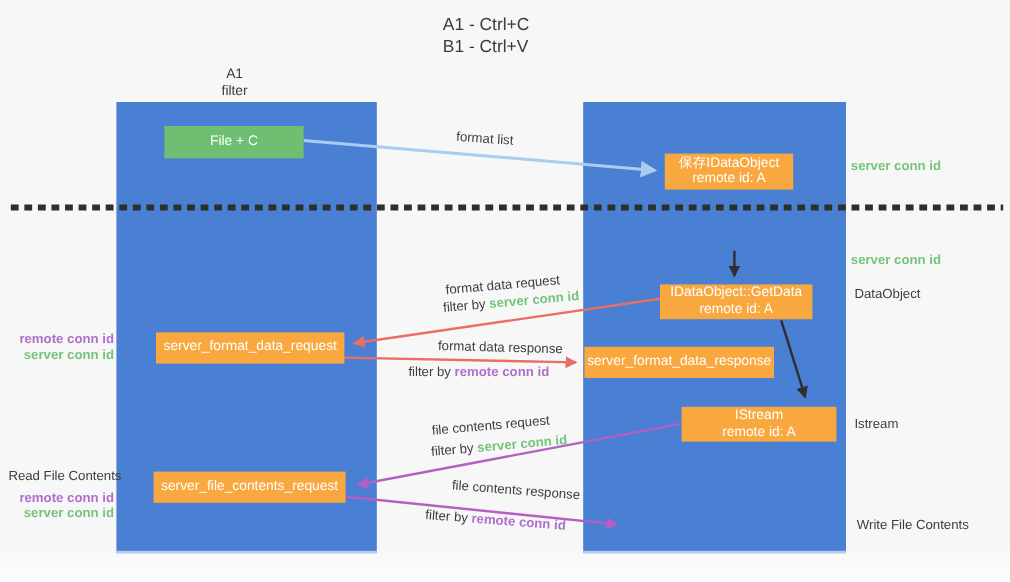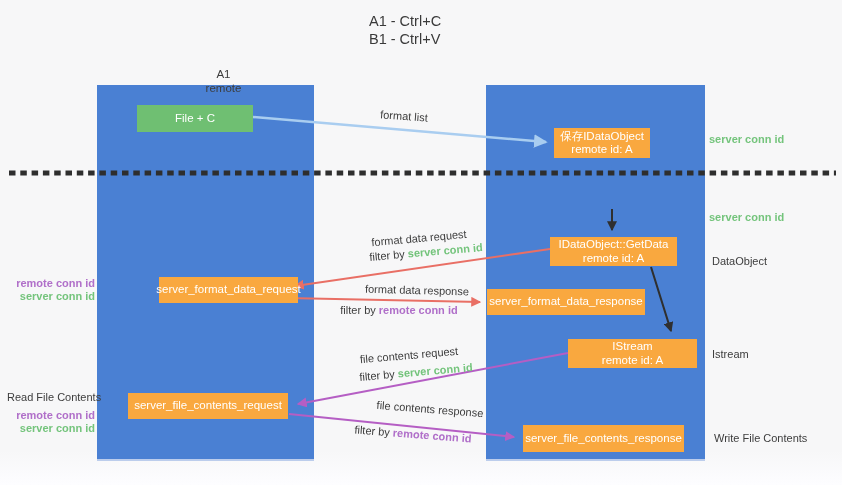--- a/index.html
+++ b/index.html
@@ -5,21 +5,21 @@
   html,body{margin:0;padding:0;}
   body{font-family:"Liberation Sans", sans-serif; background:#e9e9ea;}
   .stage{
     position:relative; width:842px; height:485px; overflow:hidden;
     background:linear-gradient(180deg,#f7f7f8 0%, #f7f7f8 93%, #fdfdff 100%);
   }
   .lane{position:absolute; top:85px; height:374px; background:#4a80d3; border-bottom:2px solid #bccdec; z-index:1;}
   .lane-left{left:97px; width:217px;}
   .lane-right{left:486px; width:219px;}
   .lane-header{position:absolute; top:56px; text-align:center; font-size:11.5px; line-height:13.5px; color:#3c3c3c; z-index:4;}
-  .lane-header.hl{left:115px; width:217px;margin-top:12px;}
+  .lane-header.hl{left:87px; width:217px;}
   .lane-header.hr{left:486px; width:219px;}
   .title{position:absolute; left:369px; top:13px; font-size:14.5px; line-height:17.5px; color:#3a3a3a; z-index:4; white-space:nowrap;}
   svg.arrows{position:absolute; left:0; top:0; z-index:2;}
   .node{
     position:absolute; z-index:3; color:#ffffff; font-size:11.5px; line-height:13.5px;
     display:flex; flex-direction:column; align-items:center; justify-content:center;
     text-align:center; white-space:nowrap;
   }
   .node.green{background:#6fbf72;}
   .node.orange{background:#f9a83f;}
@@ -37,21 +37,21 @@
 
 <div class="stage">
 
   <div class="title">
     <div>A1 - Ctrl+C</div>
     <div>B1 - Ctrl+V</div>
   </div>
 
   <div class="lane-header hl">
     <div>A1</div>
-    <div>remote</div>
+    <div>filter</div>
   </div>
 
   <div class="lane lane-left"></div>
   <div class="lane lane-right"></div>
 
   <svg class="arrows" width="842" height="485" viewBox="0 0 842 485">
     <defs>
       <marker id="mblue" viewBox="0 0 8 8" refX="7" refY="4" markerWidth="5.5" markerHeight="5.5" orient="auto">
           <path d="M0,0 L8,4 L0,8 z" fill="#a9cdf0"></path>
         </marker>
@@ -72,69 +72,66 @@
     <line x1="550" y1="249" x2="295" y2="286" stroke="#e96f65" stroke-width="2" marker-end="url(#mred)"></line>
     <line x1="287" y1="298" x2="480" y2="302" stroke="#e96f65" stroke-width="2" marker-end="url(#mred)"></line>
     <line x1="568" y1="353" x2="298" y2="404" stroke="#b55ec4" stroke-width="2" marker-end="url(#mpurple)"></line>
     <line x1="289" y1="414" x2="514" y2="437" stroke="#b55ec4" stroke-width="2" marker-end="url(#mpurple)"></line>
   </svg>
 
   <div class="node green" style="left:137px; top:105px; width:116px; height:27px;">
     <div>File + C</div>
   </div>
 
-  <div class="node orange" style="left:554px; top:128px; width:96px; height:30px;">
+  <div class="node orange" style="left:554px; top:128px; width:107px; height:30px;">
     <div>保存IDataObject</div>
     <div>remote id: A</div>
   </div>
 
 
   <div class="node orange" style="left:550px; top:237px; width:127px; height:29px;">
     <div>IDataObject::GetData</div>
     <div>remote id: A</div>
   </div>
 
-  <div class="node orange" style="left:130px; top:277px; width:139px; height:26px;margin-left:29px;">
+  <div class="node orange" style="left:130px; top:277px; width:157px; height:26px;">
     <div>server_format_data_request</div>
   </div>
 
   <div class="node orange" style="left:487px; top:289px; width:158px; height:26px;">
     <div>server_format_data_response</div>
   </div>
 
   <div class="node orange" style="left:568px; top:339px; width:129px; height:29px;">
     <div>IStream</div>
     <div>remote id: A</div>
   </div>
 
   <div class="node orange" style="left:128px; top:393px; width:160px; height:26px;">
     <div>server_file_contents_request</div>
   </div>
 
-  <div class="node orange" style="left:523px; top:425px; width:161px; height:27px;">
-    <div>server_file_contents_response</div>
-  </div>
 
   <div class="alabel" style="left:344px; top:110px; width:120px; transform:rotate(4deg);">format list</div>
 
   <div class="alabel" style="left:339px; top:232px; transform:rotate(-5deg);">format data request</div>
   <div class="alabel" style="left:346px; top:246px; transform:rotate(-5deg);"><span>filter by </span><span class="green-id">server conn id</span></div>
 
   <div class="alabel" style="left:337px; top:284px; transform:rotate(1.5deg);">format data response</div>
   <div class="alabel" style="left:319px; top:304px;"><span>filter by </span><span class="purple-id">remote conn id</span></div>
 
   <div class="alabel" style="left:329px; top:349px; transform:rotate(-5deg);">file contents request</div>
   <div class="alabel" style="left:336px; top:366px; transform:rotate(-5deg);"><span>filter by </span><span class="green-id">server conn id</span></div>
 
   <div class="alabel" style="left:350px; top:403px; transform:rotate(4.5deg);">file contents response</div>
   <div class="alabel" style="left:333px; top:428px; transform:rotate(4.5deg);"><span>filter by </span><span class="purple-id">remote conn id</span></div>
 
   <div class="side green" style="left:709px; top:133px;">server conn id</div>
   <div class="side green" style="left:709px; top:211px;">server conn id</div>
-  <div class="side" style="left:712px; top:255px;">DataObject</div>
+  <div class="side" style="left:712px; top:239px;">DataObject</div>
   <div class="side" style="left:712px; top:348px;">Istream</div>
   <div class="side" style="left:714px; top:432px;">Write File Contents</div>
 
   <div class="side-block" style="left:0px; top:277px;">
     <div class="purple-line">remote conn id</div>
     <div class="green-line">server conn id</div>
   </div>
   <div class="side" style="left:7px; top:391px;">Read File Contents</div>
   <div class="side-block" style="left:0px; top:409px;">
     <div class="purple-line">remote conn id</div>

